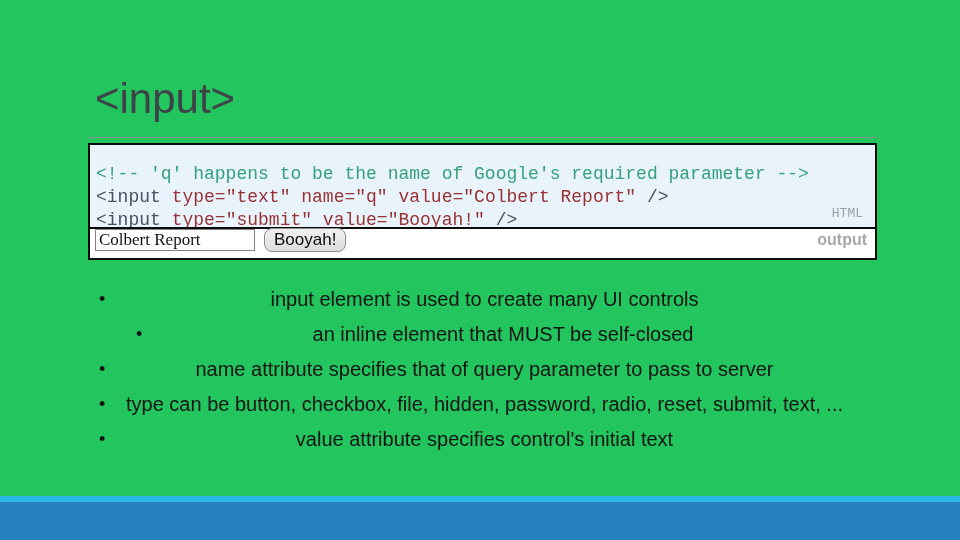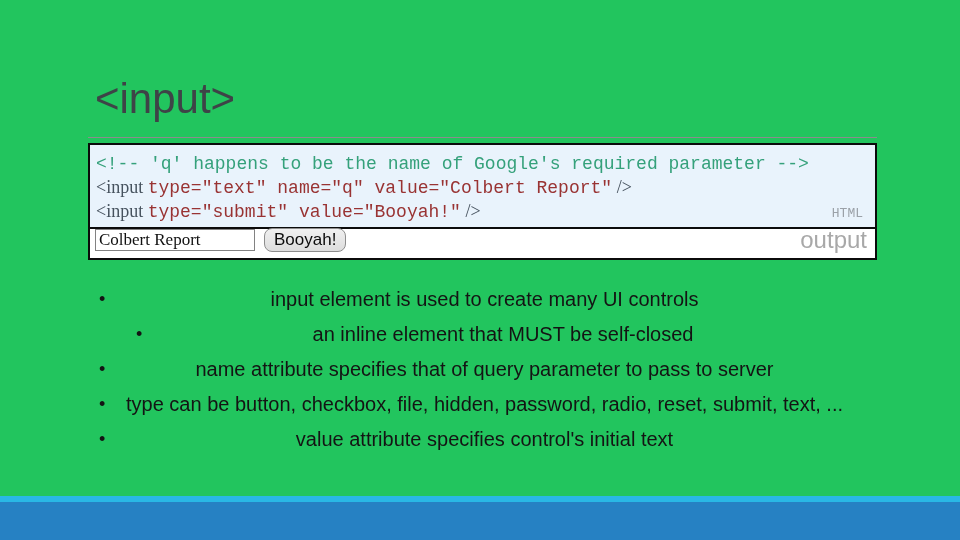--- a/index.html
+++ b/index.html
@@ -31,28 +31,28 @@
   }
 
   
   .code-box {
     position: absolute;
     left: 88px; top: 143px;
     width: 789px; height: 89px;
     box-sizing: border-box;
     background: #e9f3fc;
     border: 2px solid #0b0b0b;
-    padding: 8px 6px;
+    padding: 18px 6px;
     font-family: "Liberation Mono", monospace;
     font-size: 18px;
     line-height: 23px;
   }
   .code-line { white-space: pre; }
   .tok-comment { color: #35a17b; }
-  .tok-tag     { color: #46525e; font-family: Liberation Serif, serif; }
+  .tok-tag     { color: #46525e; }
   .tok-attr    { color: #993333; }
   .code-lang-badge {
     position: absolute;
     right: 12px; bottom: 5px;
     color: #9ba1a8;
     font-weight: normal;
     font-size: 13px;
     font-family: "Liberation Mono", monospace;
   }
 
@@ -85,22 +85,22 @@
     background: linear-gradient(#f0f0f0, #dddddd);
     border: 1px solid #8d8d8d;
     border-radius: 8px;
     font-family: "Liberation Sans", sans-serif;
     font-size: 17px;
     color: #0b0b0b;
   }
   .output-badge {
     margin-left: auto;
     color: #a8a8a8;
-    font-weight: normal;
-    font-size: 24px;
+    font-weight: bold;
+    font-size: 16px;
     line-height: 1;
   }
 
   
   .bullets {
     position: absolute;
     left: 96px; top: 285px;
     width: 752px;
     list-style: none;
     margin: 0; padding: 0;

